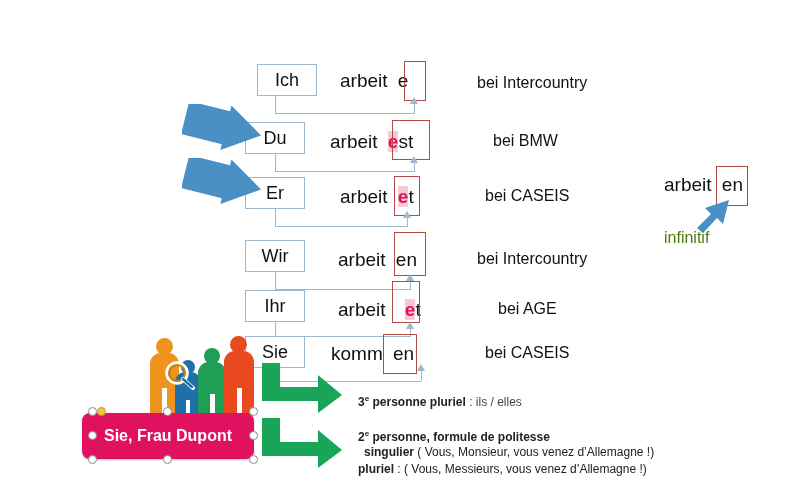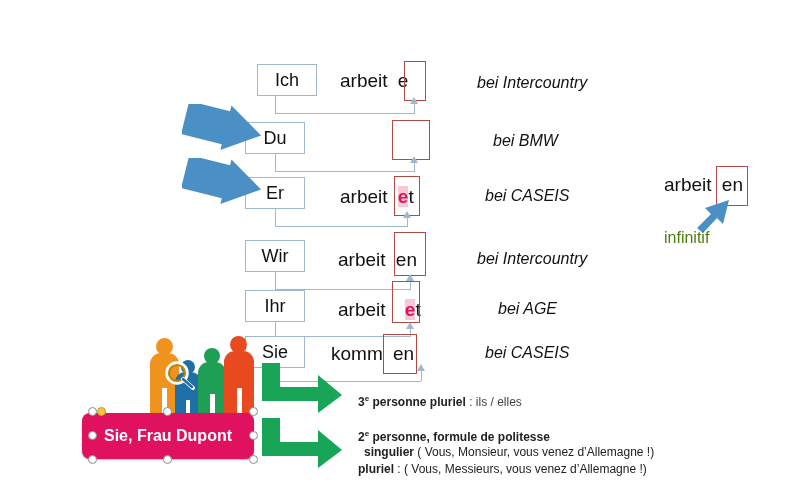--- a/index.html
+++ b/index.html
@@ -36,21 +36,20 @@
   
   .redbox{
     position:absolute;border:1.4px solid #b24a45;box-sizing:border-box;
     background:transparent;
   }
 
   
   .bei{
     position:absolute;font-size:16px;color:#111;white-space:nowrap;
     line-height:20px;
-    font-style:italic;
   }
 
   
   .conn{position:absolute;background:#9fb8cd;}
   .conn.v{width:1px;}
   .conn.h{height:1px;}
   .uparrow{position:absolute;width:0;height:0;
     border-left:4px solid transparent;border-right:4px solid transparent;
     border-bottom:7px solid #9fb8cd;}
 
@@ -105,20 +104,26 @@
   <div class="redbox" style="left:404px;top:61px;width:22px;height:40px;"></div>
   <div class="bei" style="left:477px;top:73px;">bei Intercountry</div>
 
   <div class="conn v" style="left:275px;top:96px;height:18px;"></div>
   <div class="conn h" style="left:275px;top:113px;width:139px;"></div>
   <div class="conn v" style="left:414px;top:103px;height:11px;"></div>
   <div class="uparrow" style="left:410px;top:97px;"></div>
 
   <div class="pron" style="left:245px;top:122px;">
     <span>Du</span>
+  </div>
+  <div class="verb" style="left:330px;top:131px;">
+    <span>arbeit</span>
+    <span style="margin-left:5px">
+      <span class="pink hl">e</span><span>st</span>
+    </span>
   </div>
   <div class="redbox" style="left:392px;top:120px;width:38px;height:40px;"></div>
   <div class="bei" style="left:493px;top:131px;">bei BMW</div>
 
   <div class="conn v" style="left:275px;top:154px;height:18px;"></div>
   <div class="conn h" style="left:275px;top:171px;width:139px;"></div>
   <div class="conn v" style="left:414px;top:162px;height:10px;"></div>
   <div class="uparrow" style="left:410px;top:156px;"></div>
 
   <div class="pron" style="left:245px;top:177px;">

